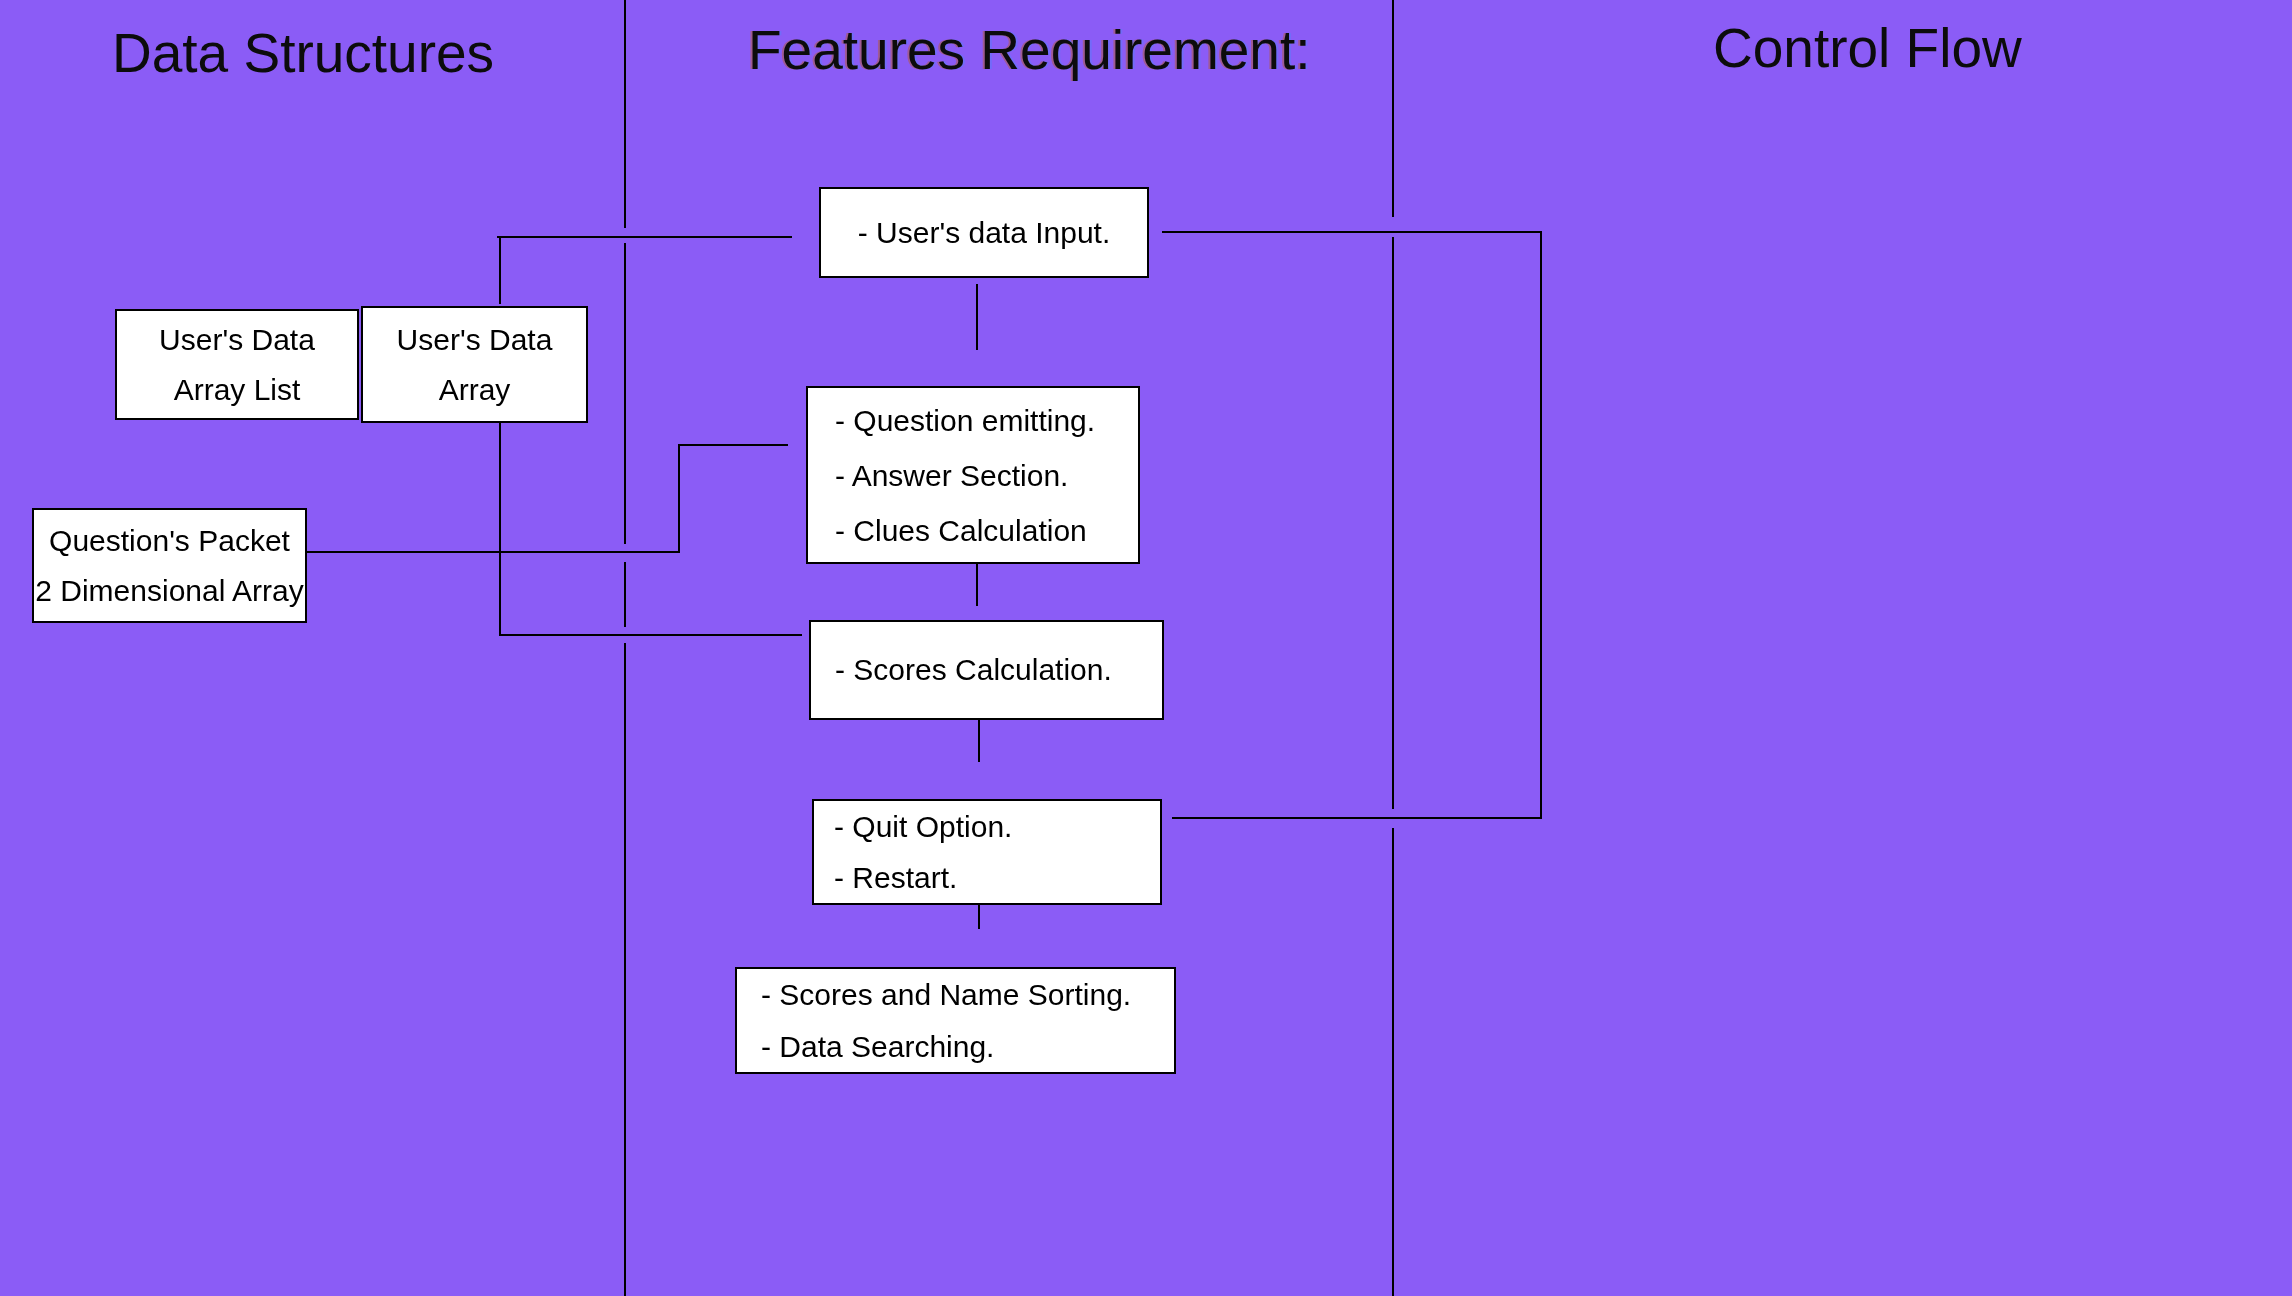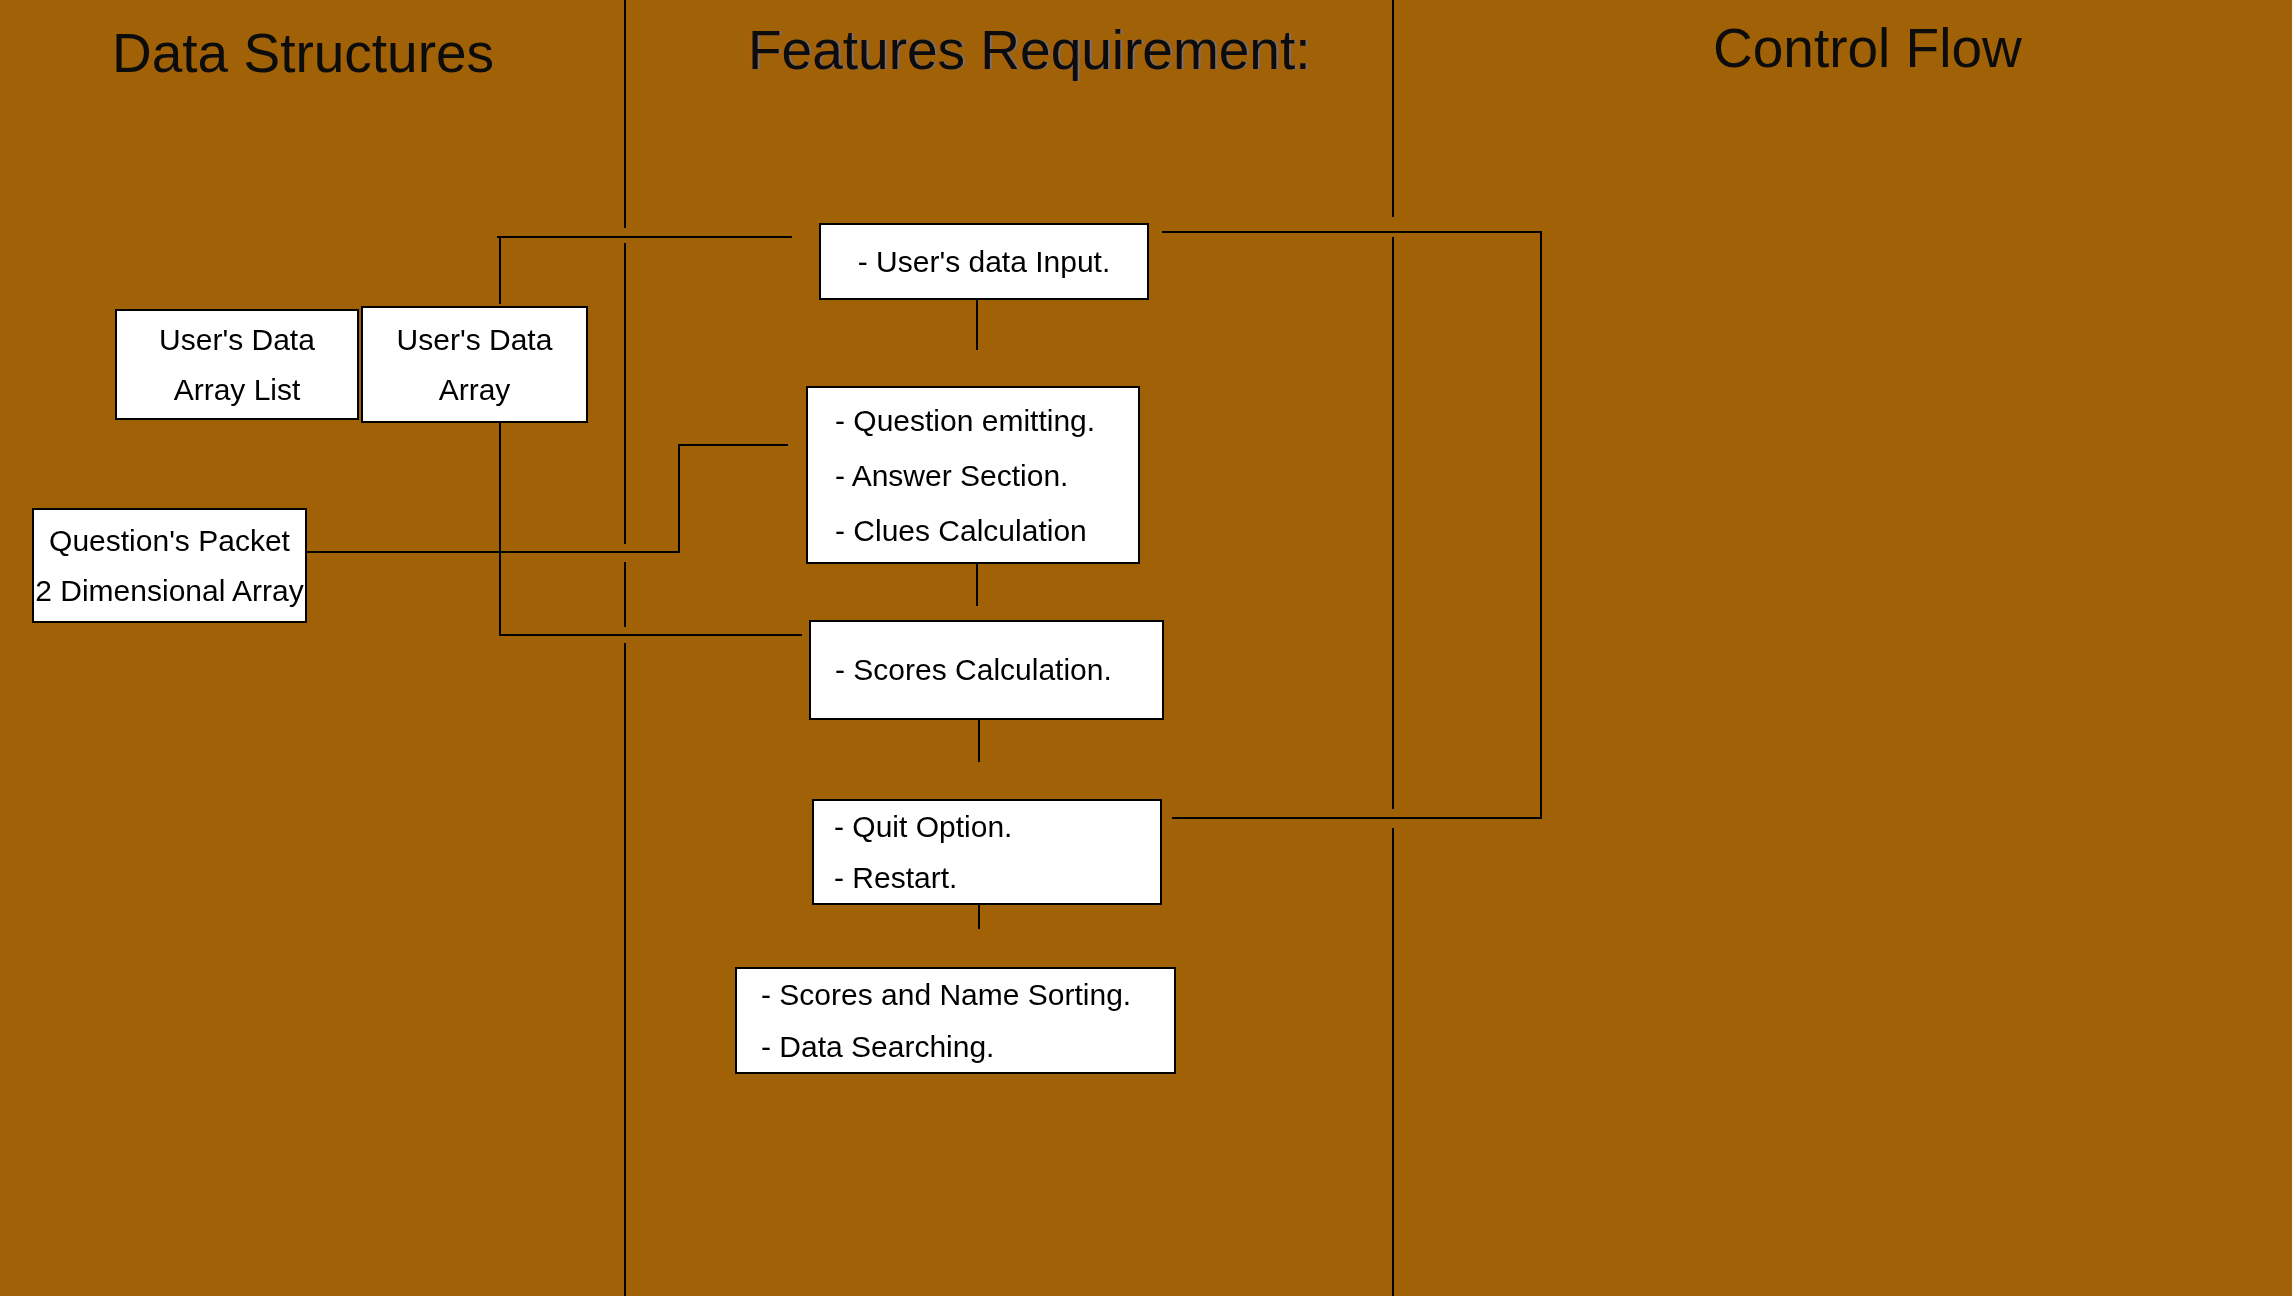--- a/index.html
+++ b/index.html
@@ -4,21 +4,21 @@
 <style>
   html, body {
     margin: 0;
     padding: 0;
     background: #ffffff;
   }
   .canvas {
     position: relative;
     width: 2292px;
     height: 1296px;
-    background: #a16207;
+    background: #8b5cf6;
     font-family: "Liberation Sans", "DejaVu Sans", sans-serif;
     color: #000000;
     overflow: hidden;
   }
   .title {
     position: absolute;
     font-size: 55px;
     line-height: 1.15;
     font-weight: 400;
     color: #0c0c0c;
@@ -97,21 +97,21 @@
   <div class="node centered" style="left:361px; top:306px; width:227px; height:117px; line-height:50px;">
     <div class="ln">User's Data</div>
     <div class="ln">Array</div>
   </div>
 
   <div class="node centered" style="left:32px; top:508px; width:275px; height:115px; line-height:50px;">
     <div class="ln">Question's Packet</div>
     <div class="ln">2 Dimensional Array</div>
   </div>
 
-  <div class="node centered" style="left:819px; top:187px; width:330px; height:77px;margin-top:36px;">
+  <div class="node centered" style="left:819px; top:187px; width:330px; height:91px;">
     <div class="ln">- User's data Input.</div>
   </div>
 
   <div class="node lefted" style="left:806px; top:354px; width:334px; height:178px; padding-left:27px; line-height:55px;">
     <div class="ln">- Question emitting.</div>
     <div class="ln">- Answer Section.</div>
     <div class="ln">- Clues Calculation</div>
   </div>
 
   <div class="node lefted" style="left:809px; top:588px; width:355px; height:100px; padding-left:24px;">

